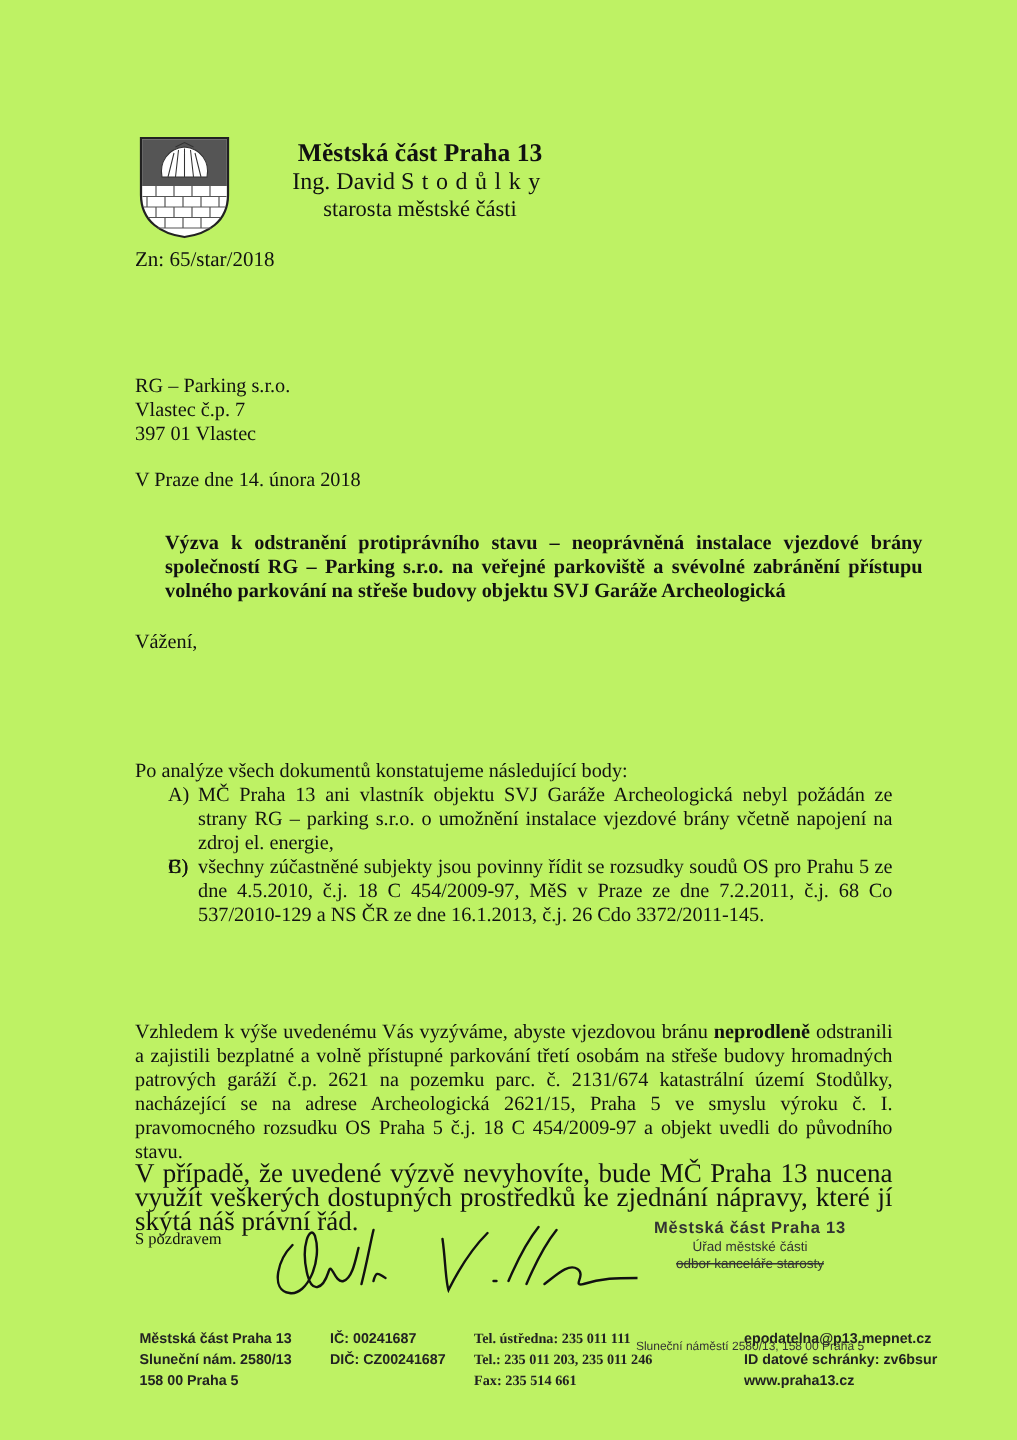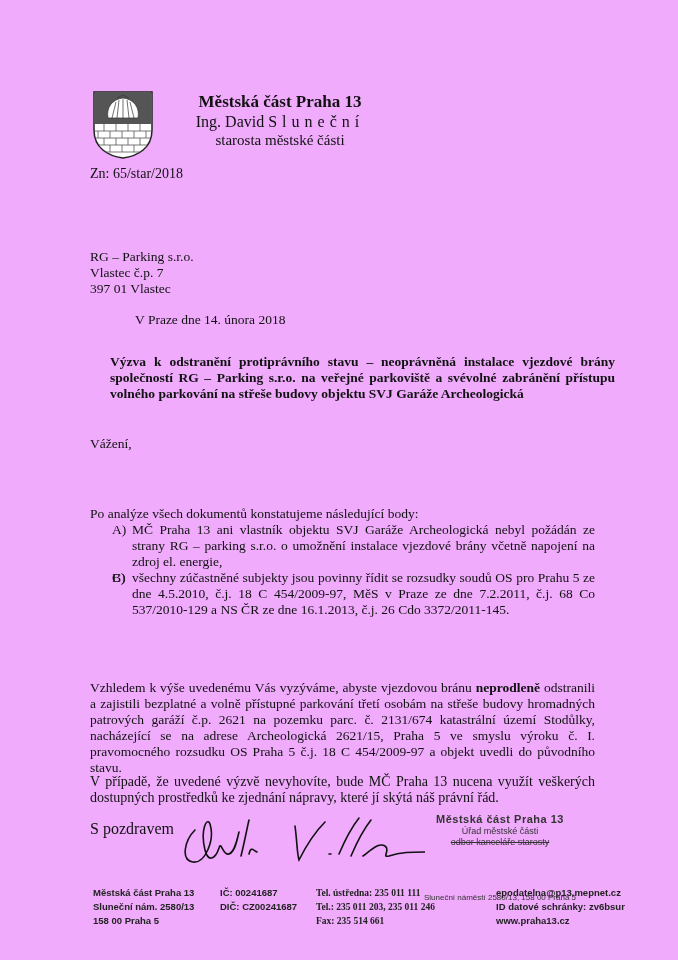--- a/index.html
+++ b/index.html
@@ -1,46 +1,46 @@
 <!DOCTYPE html>
 <html><head>
   <meta charset="utf-8">
   <style>
     html, body { margin: 0; padding: 0; background: #ffffff; }
     body { width: 678px; height: 960px; position: relative; overflow: hidden; color: #111; }
-    .page { position: absolute; left: 0; top: 0; width: 678px; height: 960px; background: #f0abfc; }
+    .page { position: absolute; left: 0; top: 0; width: 678px; height: 960px; background: #bef264; }
     .serif { font-family: "Liberation Serif", "DejaVu Serif", serif; }
     .sans { font-family: "Liberation Sans", "DejaVu Sans", sans-serif; }
 
     .crest { position: absolute; left: 92px; top: 90px; width: 62px; height: 70px; }
     .header { position: absolute; left: 160px; top: 92px; width: 240px; text-align: center; }
     .header .org { font-weight: bold; font-size: 17px; line-height: 20px; }
     .header .name { font-size: 16px; line-height: 19px; }
     .header .name .spaced { letter-spacing: 5px; }
     .header .role { font-size: 15px; line-height: 19px; }
 
     .ref { position: absolute; left: 90px; top: 166px; font-size: 14px; }
 
     .addr { position: absolute; left: 90px; top: 228px; font-size: 13.5px; line-height: 16px; margin-top: 21px; }
-    .date { position: absolute; left: 90px; top: 312px; font-size: 13.5px; margin-left: 45px; }
+    .date { position: absolute; left: 90px; top: 312px; font-size: 13.5px; }
 
     .subject { position: absolute; left: 90px; top: 354px; width: 505px; font-size: 13.5px; line-height: 16px; font-weight: bold; text-align: justify; margin-left: 20px; }
 
-    .salut { position: absolute; left: 90px; top: 436px; font-size: 13.5px; }
+    .salut { position: absolute; left: 90px; top: 420px; font-size: 13.5px; }
     .p1 { position: absolute; left: 90px; top: 462px; width: 505px; font-size: 13.5px; line-height: 16px; text-align: justify; }
     .p2 { position: absolute; left: 90px; top: 506px; width: 505px; font-size: 13.5px; line-height: 16px; }
     .list { margin: 0; padding: 0; list-style: none; }
     .list li { position: relative; padding-left: 42px; text-align: justify; }
     .list li .lbl { position: absolute; left: 22px; top: 0; }
 
     .p3 { position: absolute; left: 90px; top: 680px; width: 505px; font-size: 13.5px; line-height: 16px; text-align: justify; }
     .p3 b { font-weight: bold; }
-    .p4 { position: absolute; left: 90px; top: 774px; width: 505px; font-size: 14px; line-height: 16px; text-align: justify; }
+    .p4 { position: absolute; left: 90px; top: 774px; width: 505px; font-size: 18px; line-height: 16px; text-align: justify; }
 
-    .closing { position: absolute; left: 90px; top: 820px; font-size: 16px; }
+    .closing { position: absolute; left: 90px; top: 820px; font-size: 11px; }
     .signature { position: absolute; left: 175px; top: 810px; width: 250px; height: 60px; }
     .stamp { position: absolute; left: 400px; top: 813px; width: 200px; text-align: center; color: #333; }
     .stamp .s1 { font-size: 11px; font-weight: bold; letter-spacing: 0.5px; line-height: 13px; }
     .stamp .s2 { font-size: 9px; line-height: 11px; }
     .stamp .s3 { font-size: 9px; line-height: 11px; text-decoration: line-through; }
     .stamp .s4 { font-size: 8px; line-height: 11px; margin-top: 44px; }
 
     .footer { position: absolute; top: 886px; font-size: 9.5px; font-weight: bold; line-height: 14px; color: #222; }
     .footer.c1 { left: 93px; }
     .footer.c2 { left: 220px; }
@@ -82,21 +82,21 @@
       <line x1="18" y1="55" x2="18" y2="62"></line>
         <line x1="30" y1="55" x2="30" y2="62"></line>
         <line x1="42" y1="55" x2="42" y2="62"></line>
     </g>
   </svg>
 
   <div class="header serif">
     <div class="org">Městská část Praha 13</div>
     <div class="name">
       <span>Ing. David</span>
-      <span class="spaced">Sluneční</span>
+      <span class="spaced">Stodůlky</span>
     </div>
     <div class="role">starosta městské části</div>
   </div>
 
   <div class="ref serif">Zn: 65/star/2018</div>
 
   <div class="addr serif">
     <div>RG – Parking s.r.o.</div>
     <div>Vlastec č.p. 7</div>
     <div>397 01 Vlastec</div>

